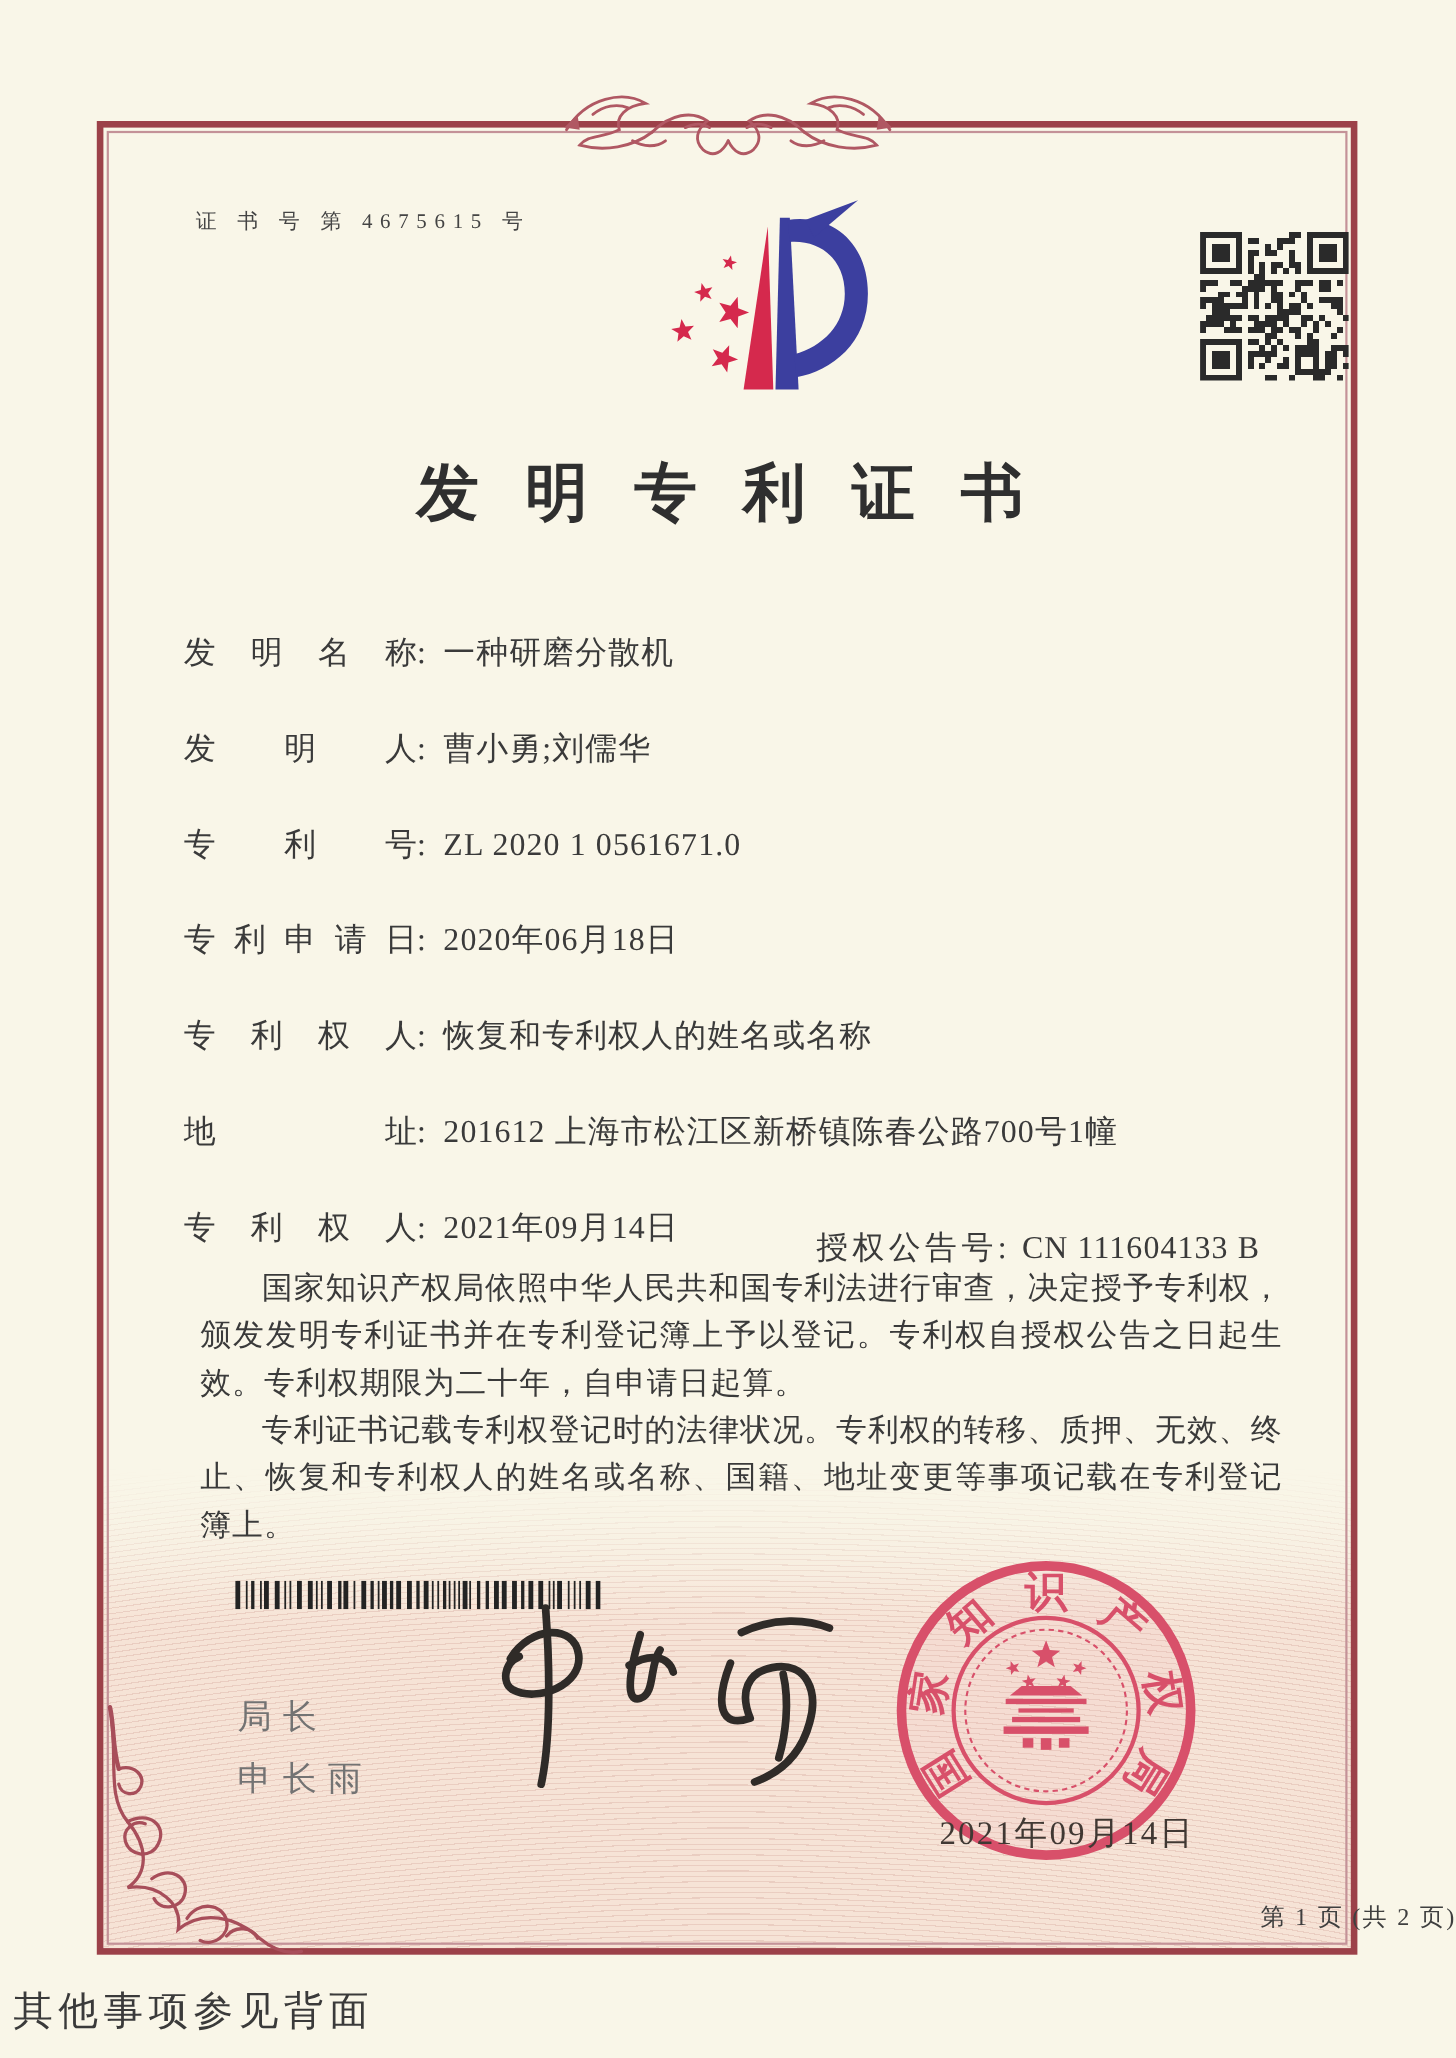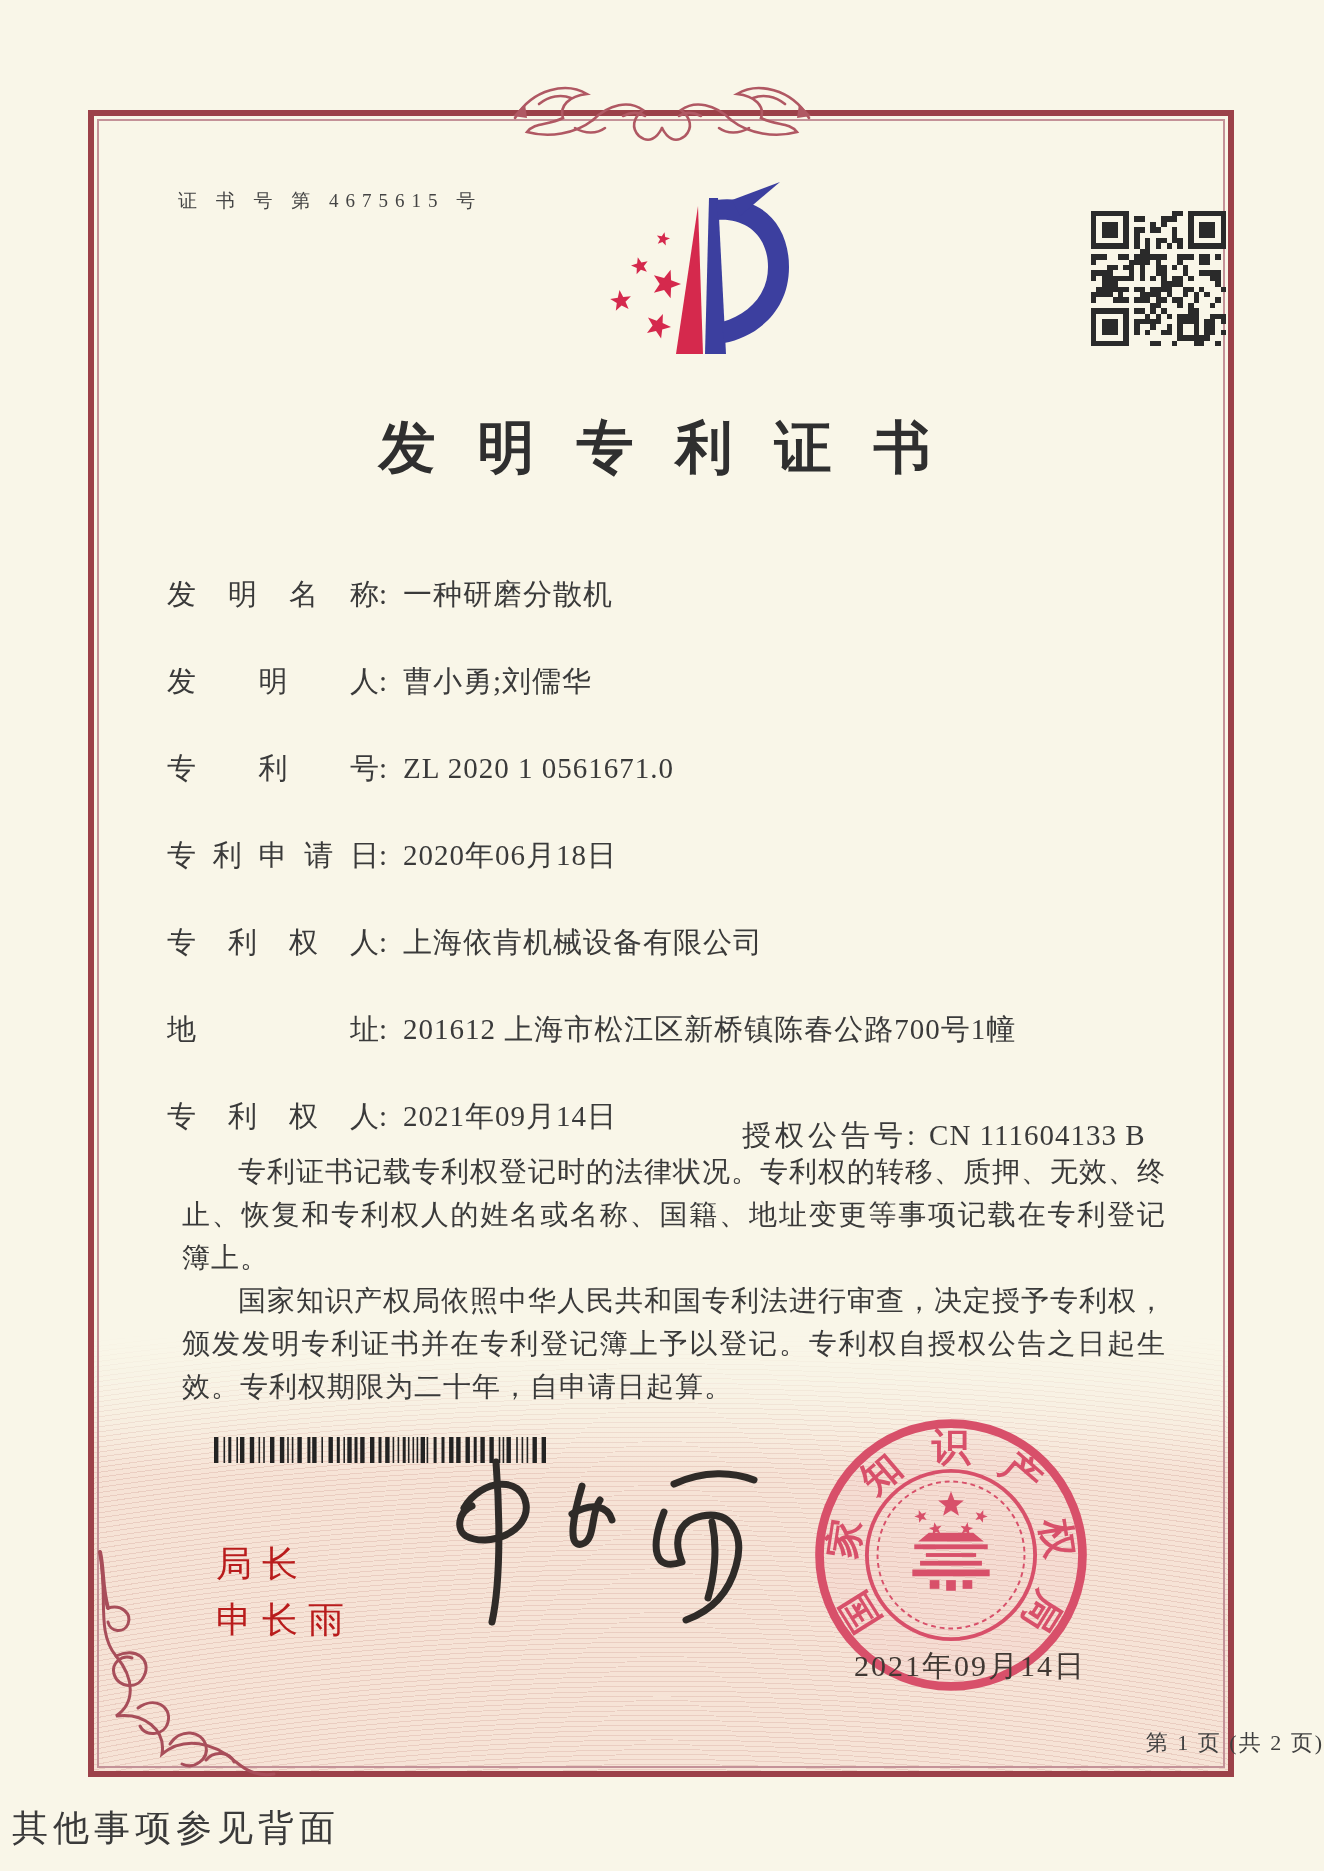--- a/index.html
+++ b/index.html
@@ -58,21 +58,21 @@
   .body-text{
     position:absolute;left:182px;top:1150px;width:984px;z-index:4;
     font-size:28px;line-height:43px;text-align:justify;letter-spacing:1px;
   }
   .body-text p{margin:0;text-indent:2em;}
 
   .barcode{position:absolute;left:212px;top:1437px;z-index:4;}
   .director-title,.director-name{
     position:absolute;left:216px;z-index:4;
     font-family:"Liberation Sans","DejaVu Sans",sans-serif;
-    font-size:36px;color:#b91c1c;letter-spacing:10px;
+    font-size:31px;color:#737373;letter-spacing:10px;
   }
   .director-title{top:1540px;}
   .director-name{top:1596px;}
   .signature{position:absolute;left:412px;top:1450px;z-index:4;}
 
   .seal{position:absolute;left:806px;top:1410px;z-index:5;}
   .seal text{
     font-family:"Liberation Serif","DejaVu Serif",serif;
     font-size:40px;font-weight:bold;fill:#d8506a;
   }
@@ -451,32 +451,32 @@
 
   <div class="fields">
     <div class="field-row"><span class="fl">发明名称</span><span class="colon">:</span><span class="fv">一种研磨分散机</span></div>
 
     <div class="field-row"><span class="fl">发明人</span><span class="colon">:</span><span class="fv">曹小勇;刘儒华</span></div>
 
     <div class="field-row"><span class="fl">专利号</span><span class="colon">:</span><span class="fv">ZL 2020 1 0561671.0</span></div>
 
     <div class="field-row"><span class="fl">专利申请日</span><span class="colon">:</span><span class="fv">2020年06月18日</span></div>
 
-    <div class="field-row"><span class="fl">专利权人</span><span class="colon">:</span><span class="fv">上海依肯机械设备有限公司</span></div>
+    <div class="field-row"><span class="fl">专利权人</span><span class="colon">:</span><span class="fv">恢复和专利权人的姓名或名称</span></div>
 
     <div class="field-row"><span class="fl">地址</span><span class="colon">:</span><span class="fv">201612 上海市松江区新桥镇陈春公路700号1幢</span></div>
 
     <div class="field-row"><span class="fl">专利权人</span><span class="colon">:</span><span class="fv">2021年09月14日</span></div>
   </div>
 
   <div class="grant-no"><span class="gl">授权公告号</span><span class="colon">:</span><span class="fv">CN 111604133 B</span></div>
 
   <div class="body-text">
+    <p>国家知识产权局依照中华人民共和国专利法进行审查，决定授予专利权，颁发发明专利证书并在专利登记簿上予以登记。专利权自授权公告之日起生效。专利权期限为二十年，自申请日起算。</p>
     <p>专利证书记载专利权登记时的法律状况。专利权的转移、质押、无效、终止、恢复和专利权人的姓名或名称、国籍、地址变更等事项记载在专利登记簿上。</p>
-    <p>国家知识产权局依照中华人民共和国专利法进行审查，决定授予专利权，颁发发明专利证书并在专利登记簿上予以登记。专利权自授权公告之日起生效。专利权期限为二十年，自申请日起算。</p>
   </div>
 
   <svg class="barcode" width="334" height="26" viewBox="0 0 334 26">
     <g id="barcode-bars" fill="#232323">
         <rect x="2.0" y="0" width="4.4" height="26"></rect>
         <rect x="11.5" y="0" width="1.6" height="26"></rect>
         <rect x="16.3" y="0" width="3.0" height="26"></rect>
         <rect x="24.4" y="0" width="1.6" height="26"></rect>
         <rect x="28.0" y="0" width="4.4" height="26"></rect>
         <rect x="37.8" y="0" width="4.4" height="26"></rect>

